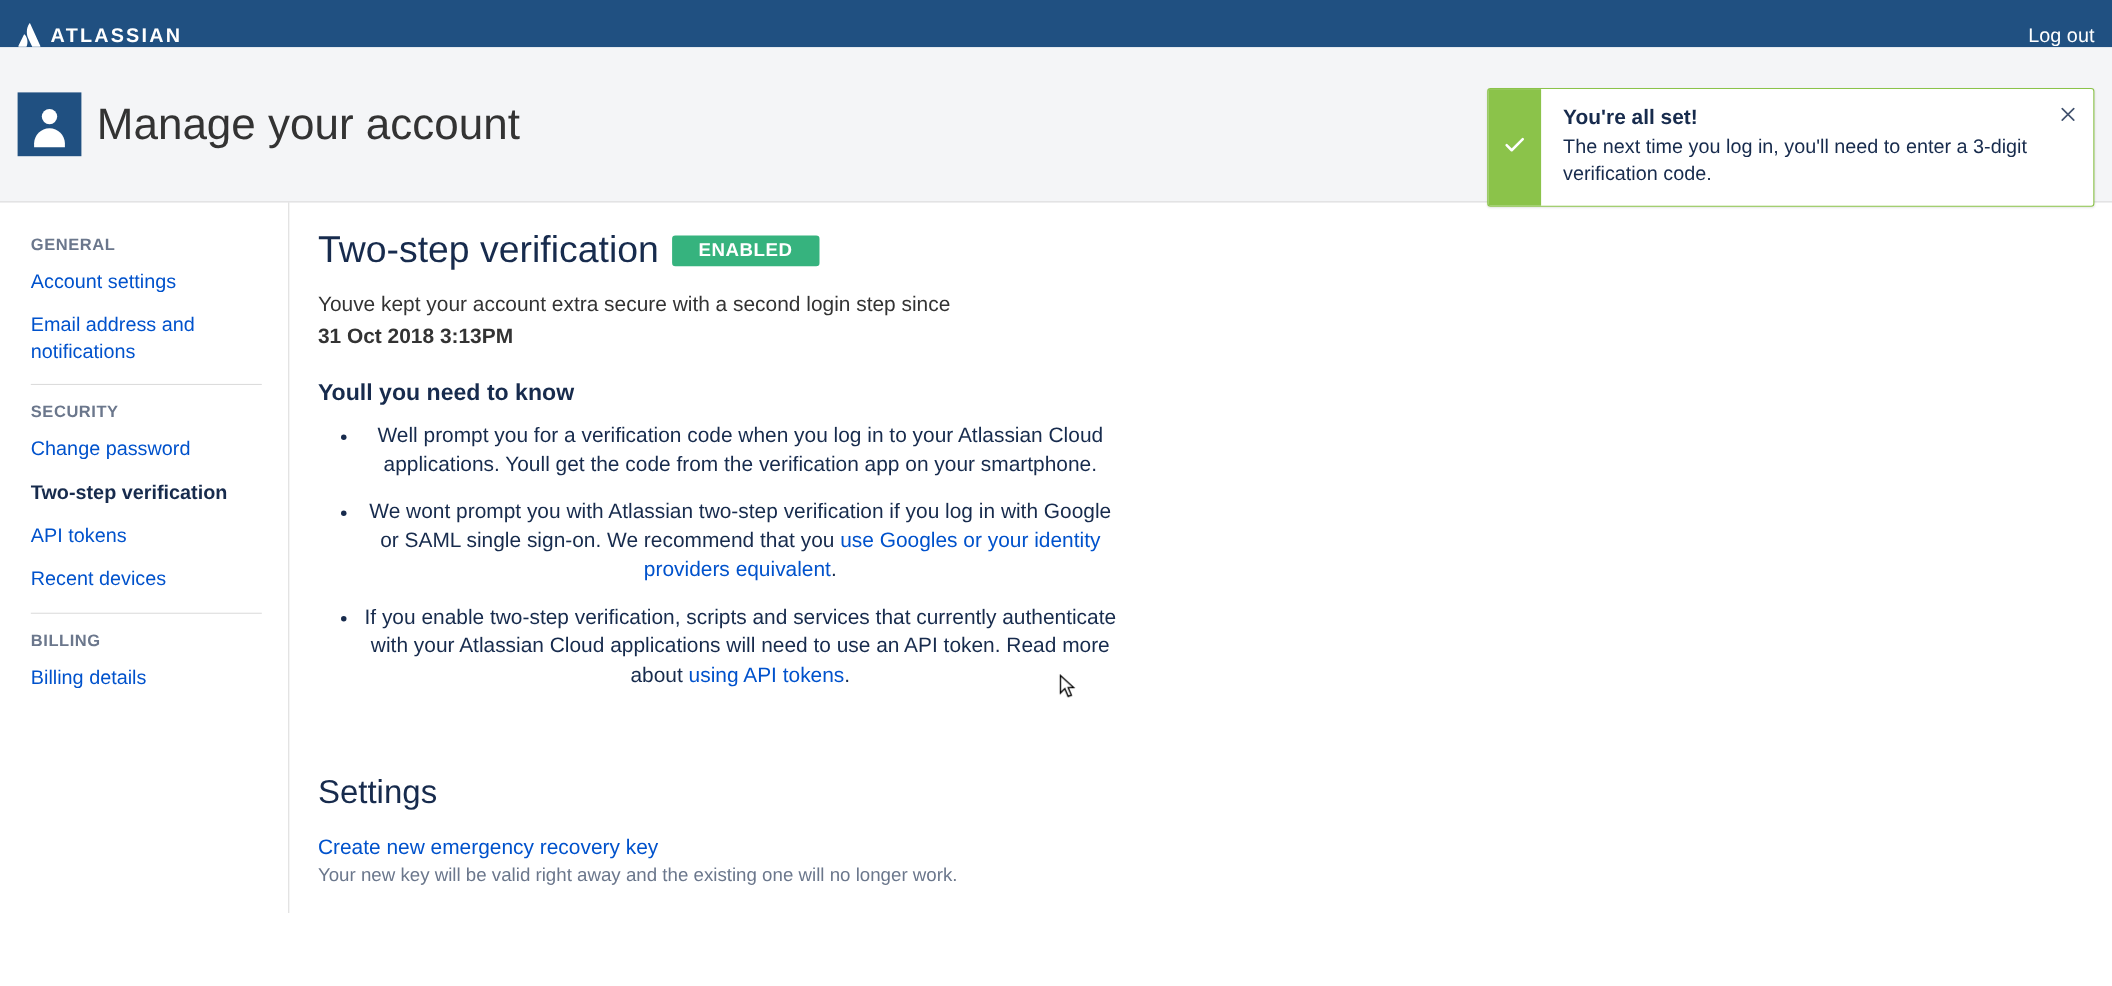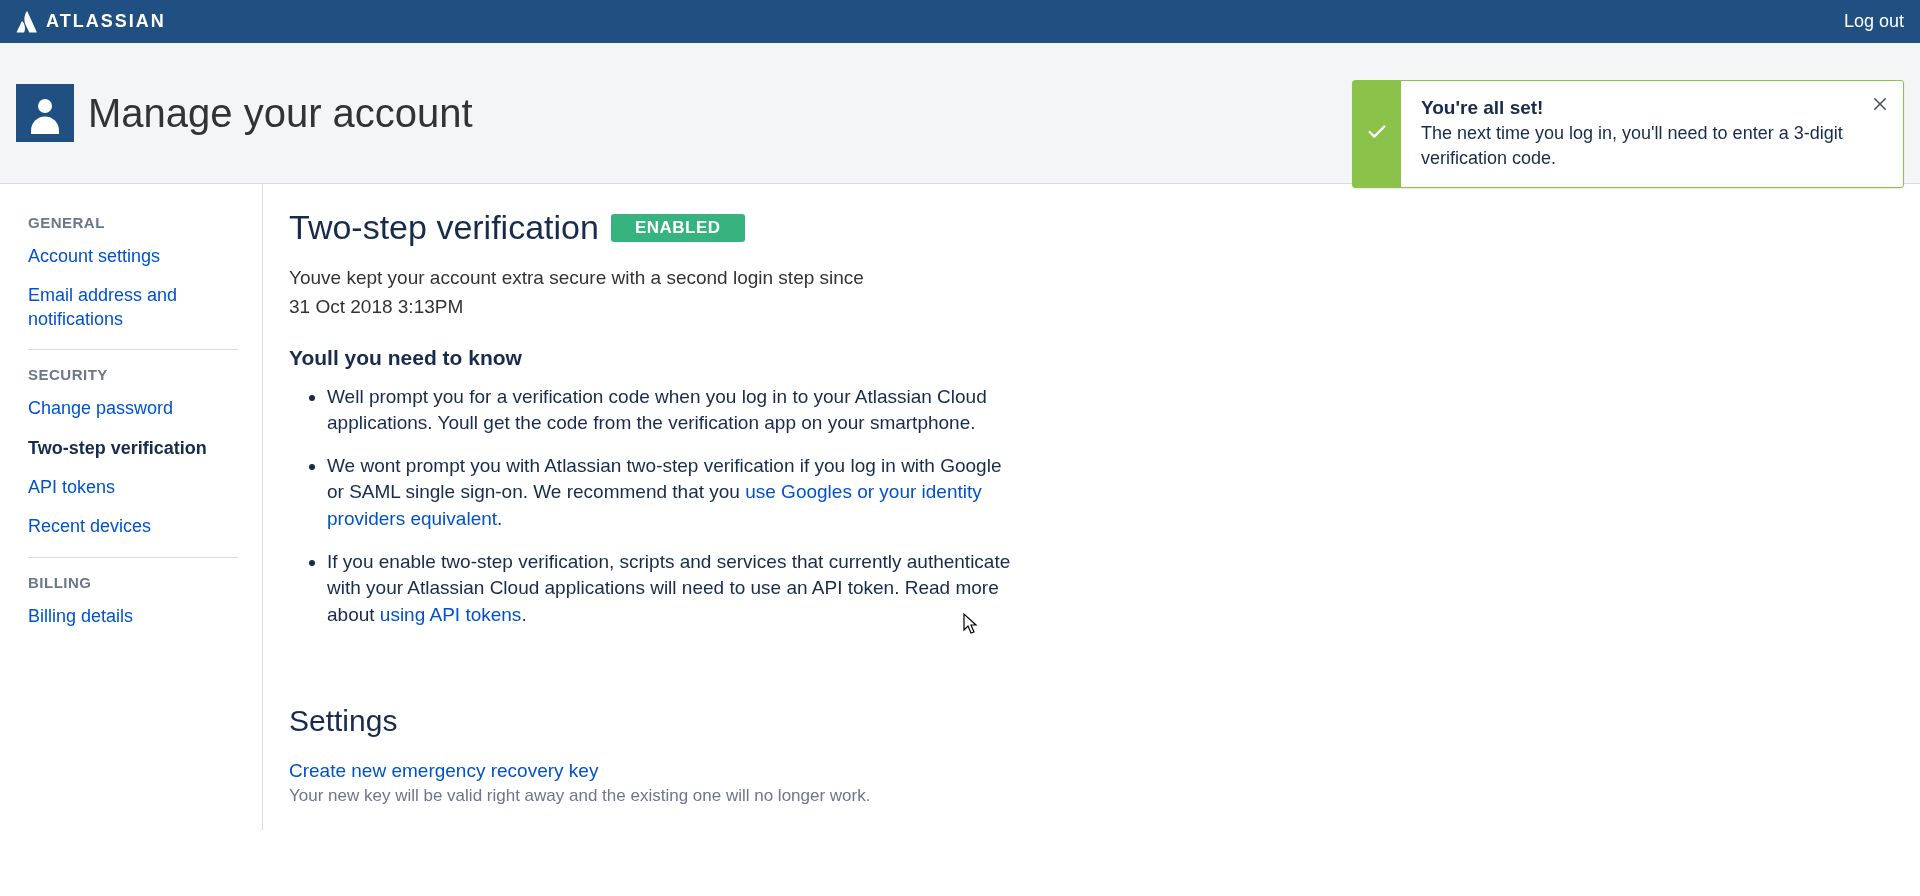--- a/index.html
+++ b/index.html
@@ -2,21 +2,21 @@
 <html><head>
 <meta charset="utf-8">
 <style>
   * { box-sizing: border-box; margin: 0; padding: 0; }
   body { font-family: -apple-system, BlinkMacSystemFont, "Segoe UI", Helvetica, Arial, sans-serif; color: #172B4D; background: #fff; }
   
   .top-bar {
     background: #205081;
     height: 43px;
     display: flex;
-    align-items: center;
+    align-items: flex-end;
     justify-content: space-between;
     padding: 0 16px;
   }
   .brand {
     display: flex;
     align-items: center;
     gap: 8px;
     color: #fff;
     font-weight: 600;
     letter-spacing: 2px;
@@ -115,37 +115,37 @@
     border-radius: 3px;
   }
   .intro-text {
     font-size: 19px;
     color: #333;
     line-height: 1.4;
     margin-bottom: 4px;
   }
   .intro-date {
     font-size: 19px;
-    font-weight: 400;
+    font-weight: 700;
     color: #333;
     margin-bottom: 28px;
   }
   .subheading {
     font-size: 21px;
     font-weight: 700;
     margin-bottom: 14px;
   }
   .info-list {
     list-style: disc;
     padding-left: 38px;
     font-size: 19px;
     line-height: 1.4;
     color: #172B4D;
   }
-  .info-list li { margin-bottom: 16px; }
+  .info-list li { margin-bottom: 16px; text-align: center; }
   .info-list a { color: #0052CC; text-decoration: none; cursor: pointer; }
   
   .settings-heading {
     font-size: 30px;
     font-weight: 400;
     margin-top: 76px;
     margin-bottom: 22px;
   }
   .setting-link {
     color: #0052CC;

